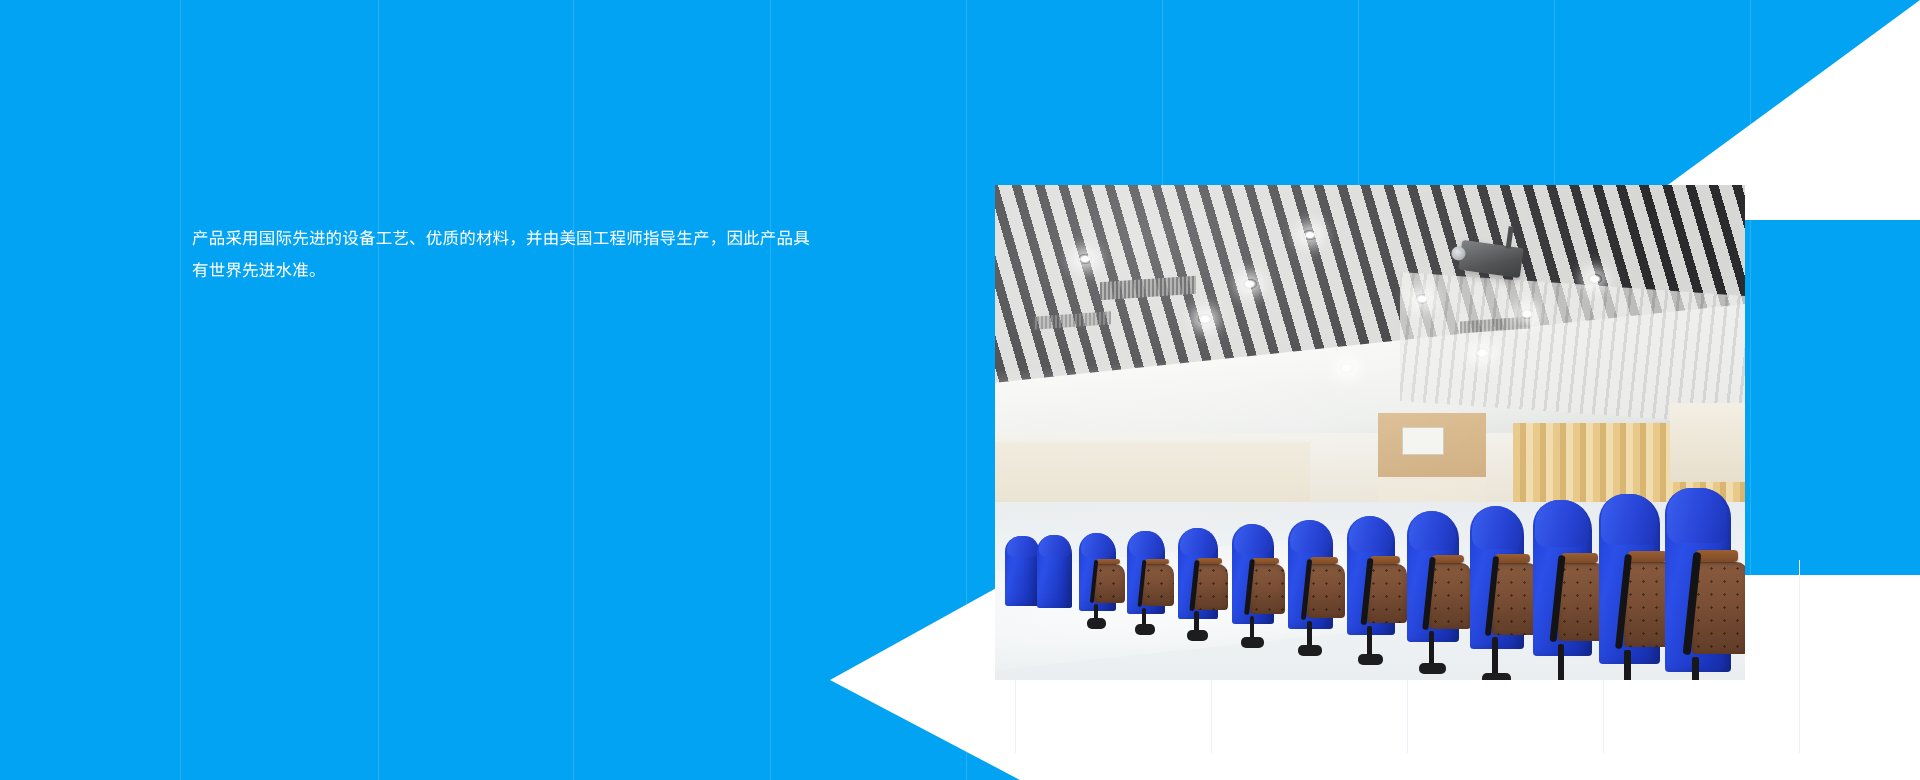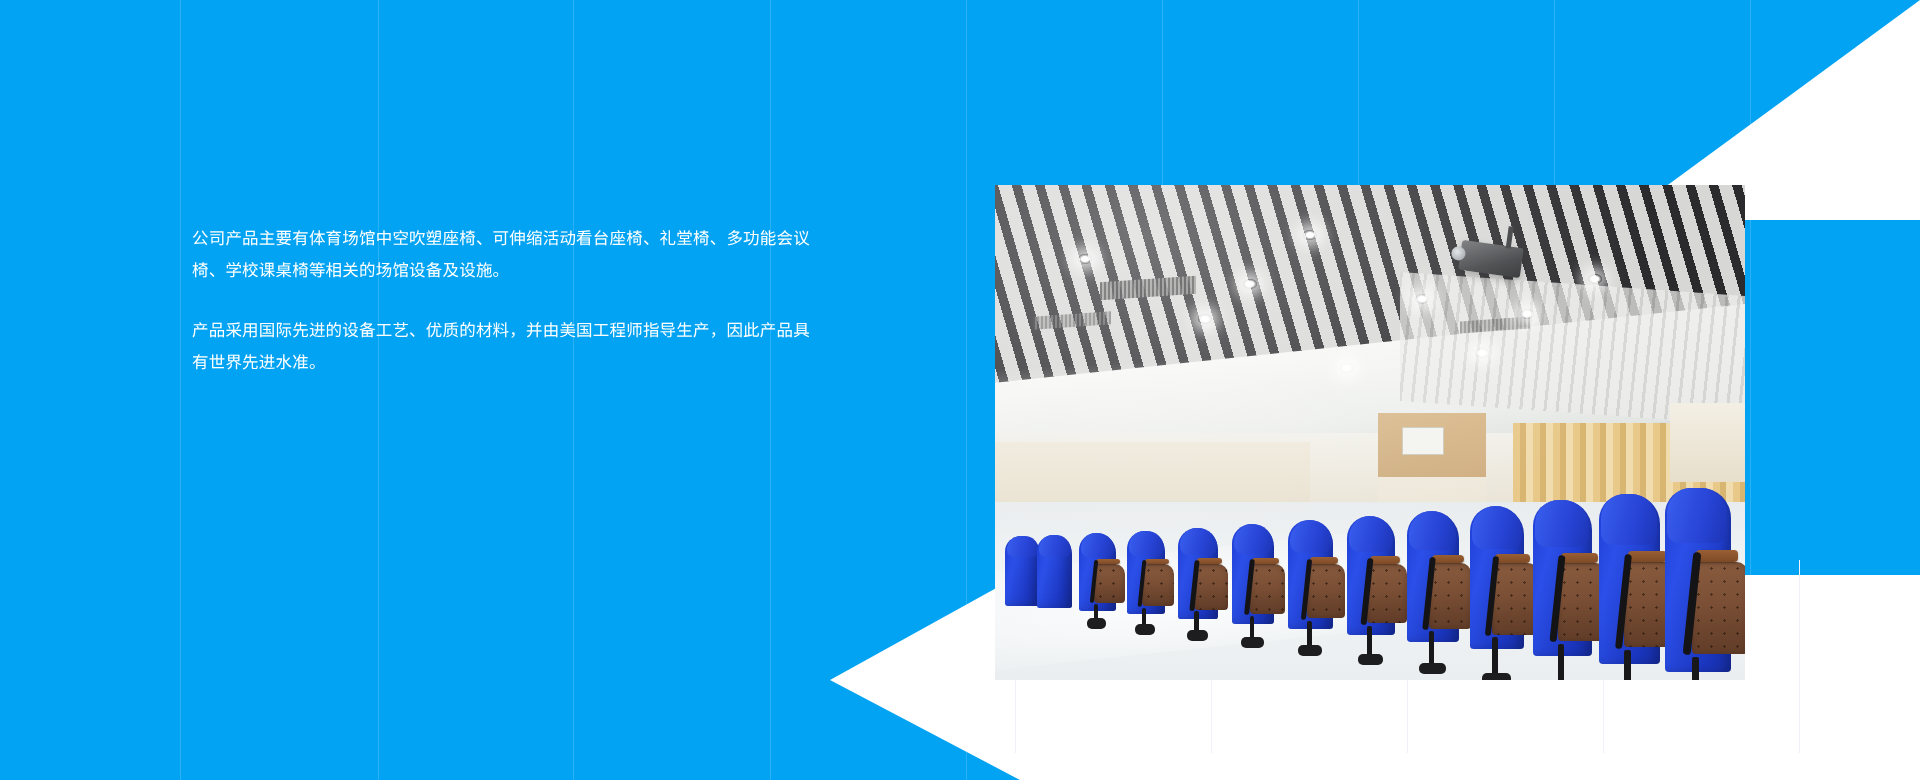--- a/index.html
+++ b/index.html
@@ -371,21 +371,20 @@
       <div class="wline" style="left: 1015px; top: 560px; height: 193px;"></div>
       <div class="wline" style="left: 1211px; top: 560px; height: 193px;"></div>
       <div class="wline" style="left: 1407px; top: 560px; height: 193px;"></div>
       <div class="wline" style="left: 1603px; top: 560px; height: 193px;"></div>
       <div class="wline" style="left: 1799px; top: 560px; height: 193px;"></div>
     </div>
 
   <div class="text-col">
 
 
-    <p class="para">公司产品主要有体育场馆中空吹塑座椅、可伸缩活动看台座椅、礼堂椅、多功能会议椅、学校课桌椅等相关的场馆设备及设施。</p>
 
     <p class="para">产品采用国际先进的设备工艺、优质的材料，并由美国工程师指导生产，因此产品具有世界先进水准。</p>
 
 
   </div>
 
   <div class="photo-frame">
     <div class="photo">
 
       <div class="ceiling"></div>

